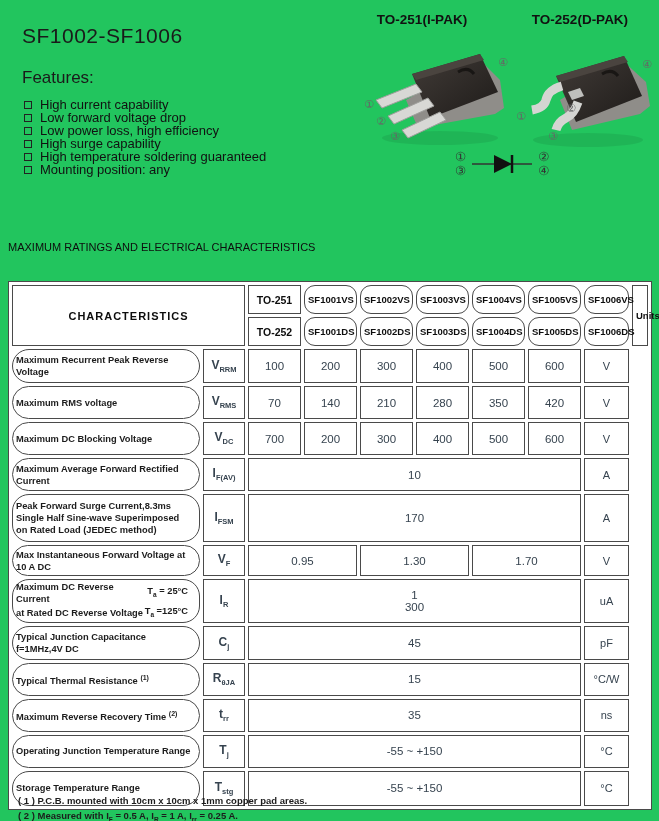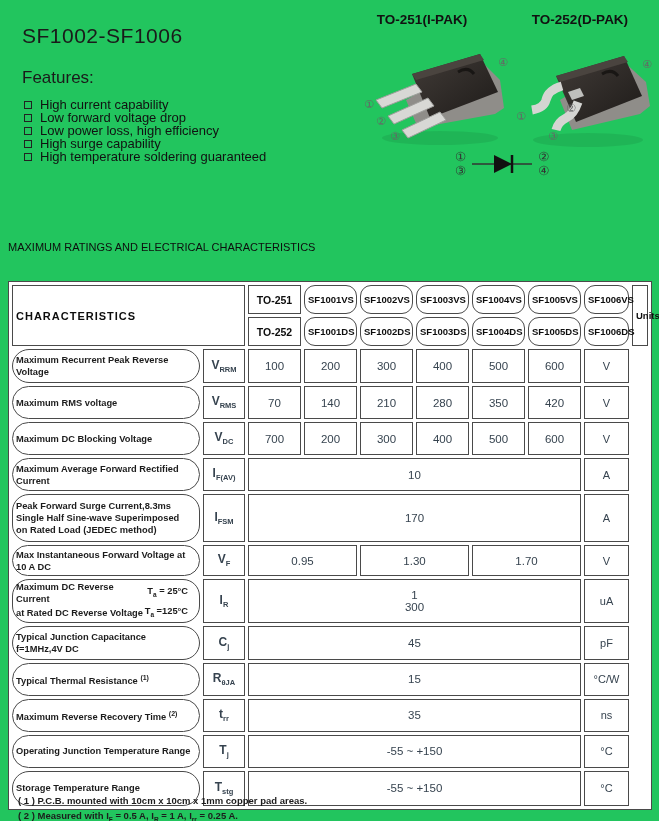--- a/index.html
+++ b/index.html
@@ -26,21 +26,21 @@
   .section-title { position:absolute; left:8px; top:241px; font-size:11px; font-weight:normal; color:#0d0d0d; }
   .section-subtitle { position:absolute; left:8px; top:256px; font-size:10.5px; color:#222; }
   
   table.ratings {
     position:absolute; left:8px; top:281px; width:644px;
     border-collapse:separate; border-spacing:3px; border:1px solid #4a4a4a; background:#fff;
     table-layout:fixed;
   }
   table.ratings td, table.ratings th { border:1px solid #4a4a4a; background:#fff; vertical-align:middle; padding:1px 3px; }
   .c-char { width:188px; } .c-sym { width:42px; } .c-val { width:53px; } .c-unit { width:45px; }
-  th.hdr-char { font-size:11px; font-weight:bold; letter-spacing:1px; text-align:left; color:#0d0d0d; }
+  th.hdr-char { font-size:11px; font-weight:bold; letter-spacing:1px; text-align:center; color:#0d0d0d; }
   td.hdr-pkg { font-size:10.5px; font-weight:bold; text-align:center; color:#0d0d0d; height:29px; }
   td.hdr-model { font-size:9.5px; font-weight:bold; text-align:left; color:#0d0d0d;border-radius:11px; }
   th.hdr-units { font-size:9.5px; font-weight:bold; text-align:center; color:#0d0d0d; }
   td.lbl { font-size:9.3px; font-weight:bold; color:#1c1c1c; text-align:left; padding-left:6px; line-height:12px;border-radius:17px; }
   td.sym { font-size:12px; text-align:center; color:#36434f; font-weight:bold; }
   td.sym sub { font-size:7.5px; }
   td.val { font-size:11.5px; text-align:center; color:#36434f; }
   td.unit { font-size:11px; text-align:center; color:#36434f; }
   .lbl-line { display:flex; justify-content:space-between; align-items:center; }
   .cond { font-size:9.3px; font-weight:bold; color:#1c1c1c; padding-right:8px; white-space:nowrap; }
@@ -71,20 +71,24 @@
         <span class="checkbox"></span>
         <span>Low power loss, high efficiency</span>
       </li>
     <li>
         <span class="checkbox"></span>
         <span>High surge capability</span>
       </li>
     <li>
         <span class="checkbox"></span>
         <span>High temperature soldering guaranteed</span>
+      </li>
+    <li>
+        <span class="checkbox"></span>
+        <span>Mounting position: any</span>
       </li>
   </ul>
 
   <div class="pkg-title t251">TO-251(I-PAK)</div>
   <div class="pkg-title t252">TO-252(D-PAK)</div>
 
   <svg class="pkg-img t251" width="150" height="112" viewBox="0 0 150 112">
     <defs>
       <linearGradient id="body1" x1="0" y1="0" x2="1" y2="1">
         <stop offset="0" stop-color="#423c38"></stop>

